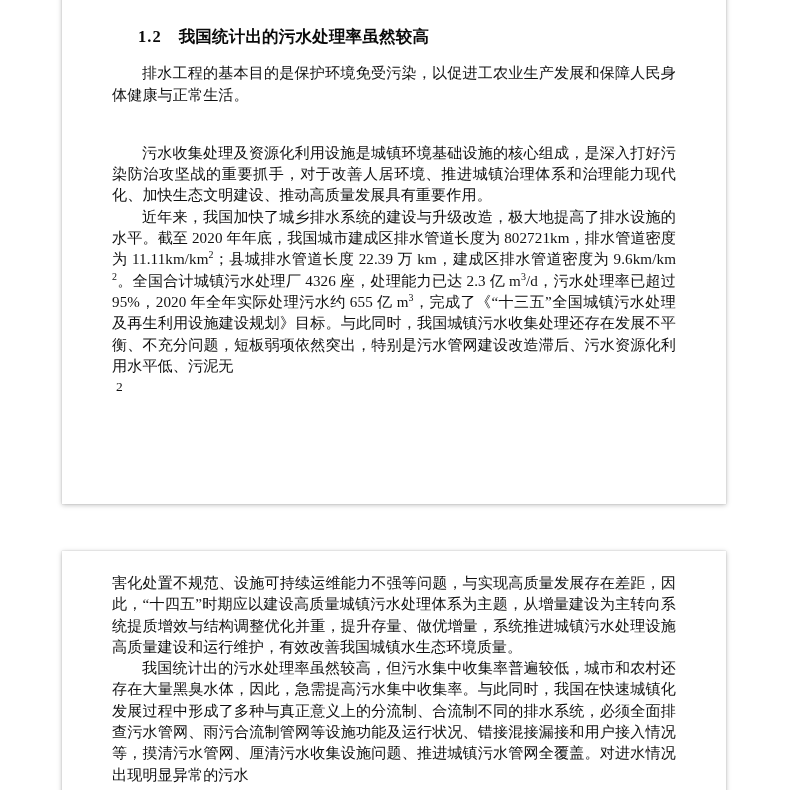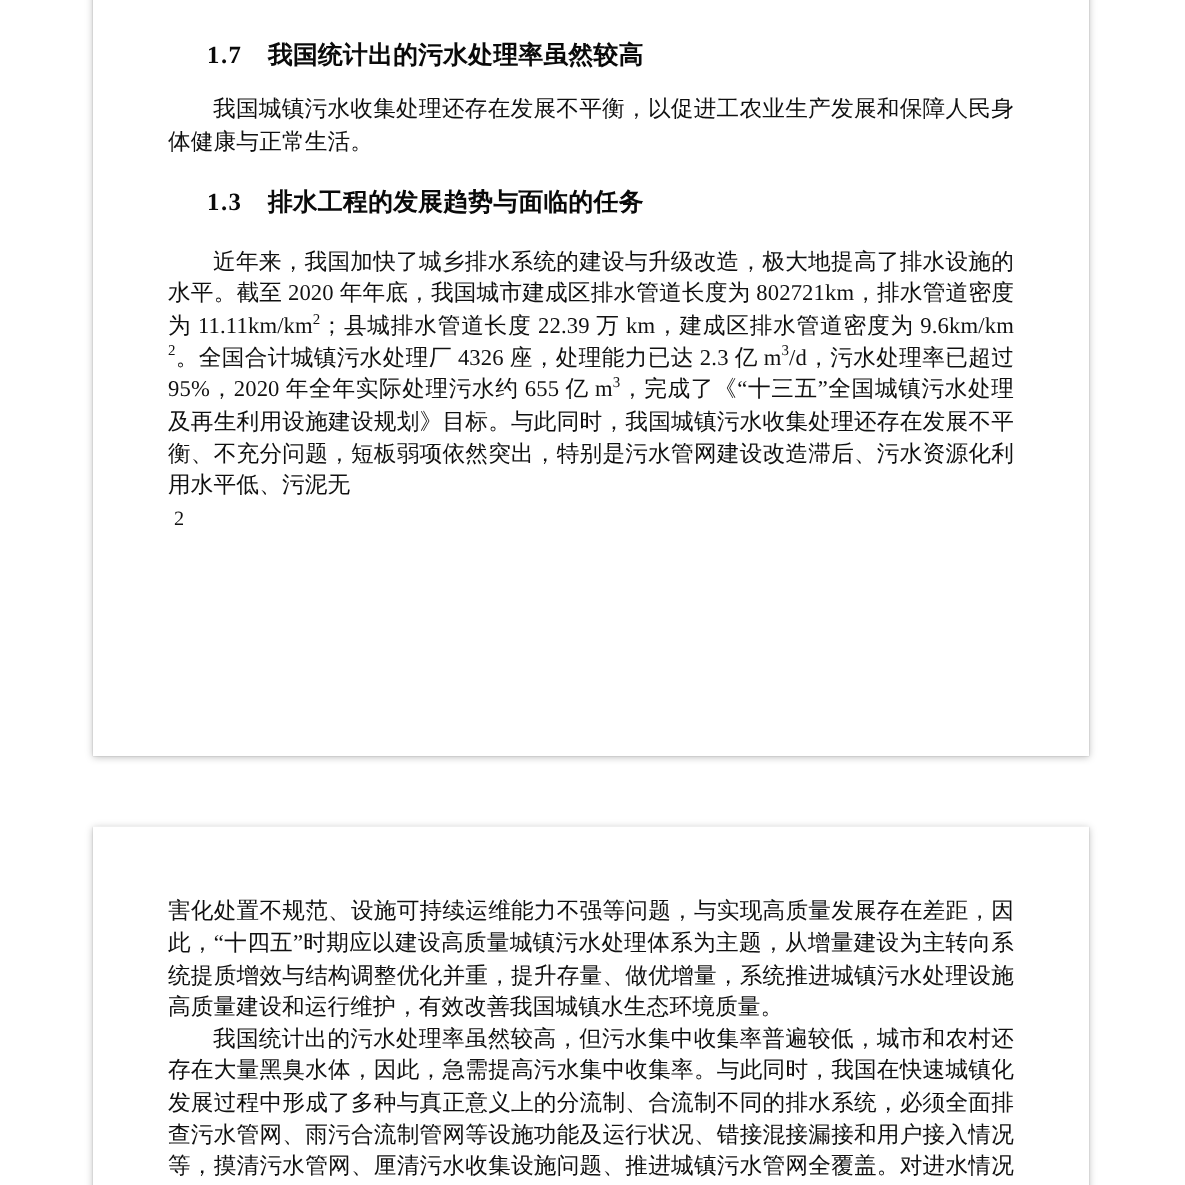--- a/index.html
+++ b/index.html
@@ -65,21 +65,21 @@
     line-height: 21.3px;
     margin: 0;
     padding: 0;
     color: #101010;
     text-align: justify;
     text-justify: inter-ideograph;
     text-indent: 30px;
     letter-spacing: 0.1px;
     word-break: break-all;
   }
-  p.para.noindent { text-indent: 0; margin-top: 25px; }
+  p.para.noindent { text-indent: 0; }
   .sp-h2-top-1 { height: 26px; }
   .sp-after-h2 { height: 15px; }
   .sp-before-h2 { height: 18px; }
   .sp-after-h3 { height: 19px; }
   sup {
     font-size: 0.66em;
     vertical-align: super;
     line-height: 0;
   }
   .pagenum {
@@ -94,33 +94,33 @@
 </head>
 <body>
 
 <div class="viewer">
 
   <div class="page page-1">
     <div class="page-body">
 
       <div class="sp-h2-top-1"></div>
 
-      <h2 class="sec-heading"><span class="secnum lat">1.7</span><span class="gap"></span><span>我国统计出的污水处理率虽然较高</span></h2>
+      <h2 class="sec-heading"><span class="secnum lat">1.2</span><span class="gap"></span><span>我国统计出的污水处理率虽然较高</span></h2>
 
       <div class="sp-after-h2"></div>
 
-      <p class="para">我国城镇污水收集处理还存在发展不平衡，以促进工农业生产发展和保障人民身体健康与正常生活。</p>
+      <p class="para">排水工程的基本目的是保护环境免受污染，以促进工农业生产发展和保障人民身体健康与正常生活。</p>
 
 
       <div class="sp-before-h2"></div>
 
-      <h2 class="sec-heading"><span class="secnum lat">1.3</span><span class="gap"></span><span>排水工程的发展趋势与面临的任务</span></h2>
 
       <div class="sp-after-h3"></div>
 
+      <p class="para">污水收集处理及资源化利用设施是城镇环境基础设施的核心组成，是深入打好污染防治攻坚战的重要抓手，对于改善人居环境、推进城镇治理体系和治理能力现代化、加快生态文明建设、推动高质量发展具有重要作用。</p>
 
       <p class="para"><span>近年来，我国加快了城乡排水系统的建设与升级改造，极大地提高了排水设施的水平。截至 2020 年年底，我国城市建成区排水管道长度为 802721km，排水管道密度为 11.11km/km</span><sup>2</sup><span>；县城排水管道长度 22.39 万 km，建成区排水管道密度为 9.6km/km</span><sup>2</sup><span>。全国合计城镇污水处理厂 4326 座，处理能力已达 2.3 亿 m</span><sup>3</sup><span>/d，污水处理率已超过 95%，2020 年全年实际处理污水约 655 亿 m</span><sup>3</sup><span>，完成了《“十三五”全国城镇污水处理及再生利用设施建设规划》目标。与此同时，我国城镇污水收集处理还存在发展不平衡、不充分问题，短板弱项依然突出，特别是污水管网建设改造滞后、污水资源化利用水平低、污泥无</span></p>
 
       <div class="pagenum">2</div>
 
     </div>
   </div>
 
   <div class="page page-2">
     <div class="page-body">

